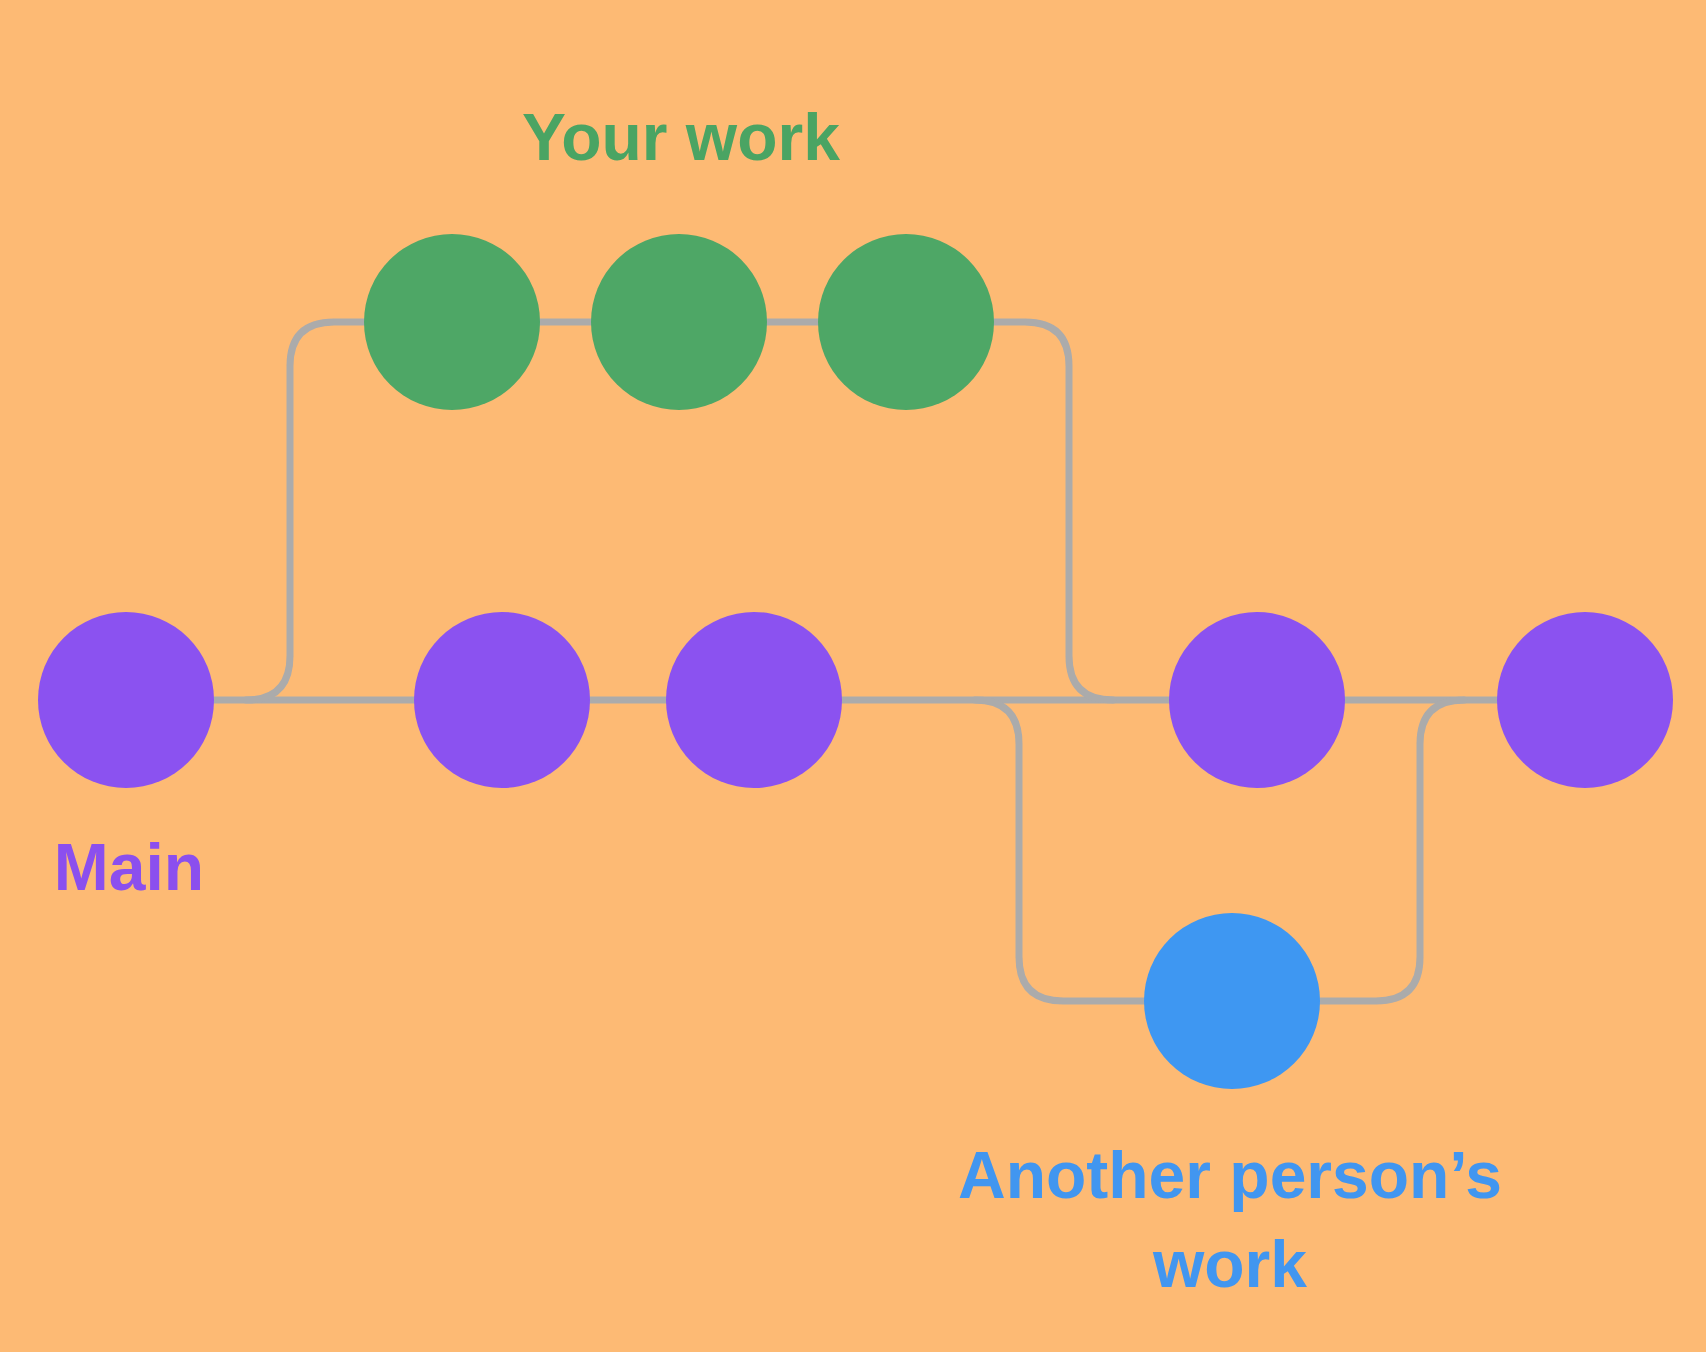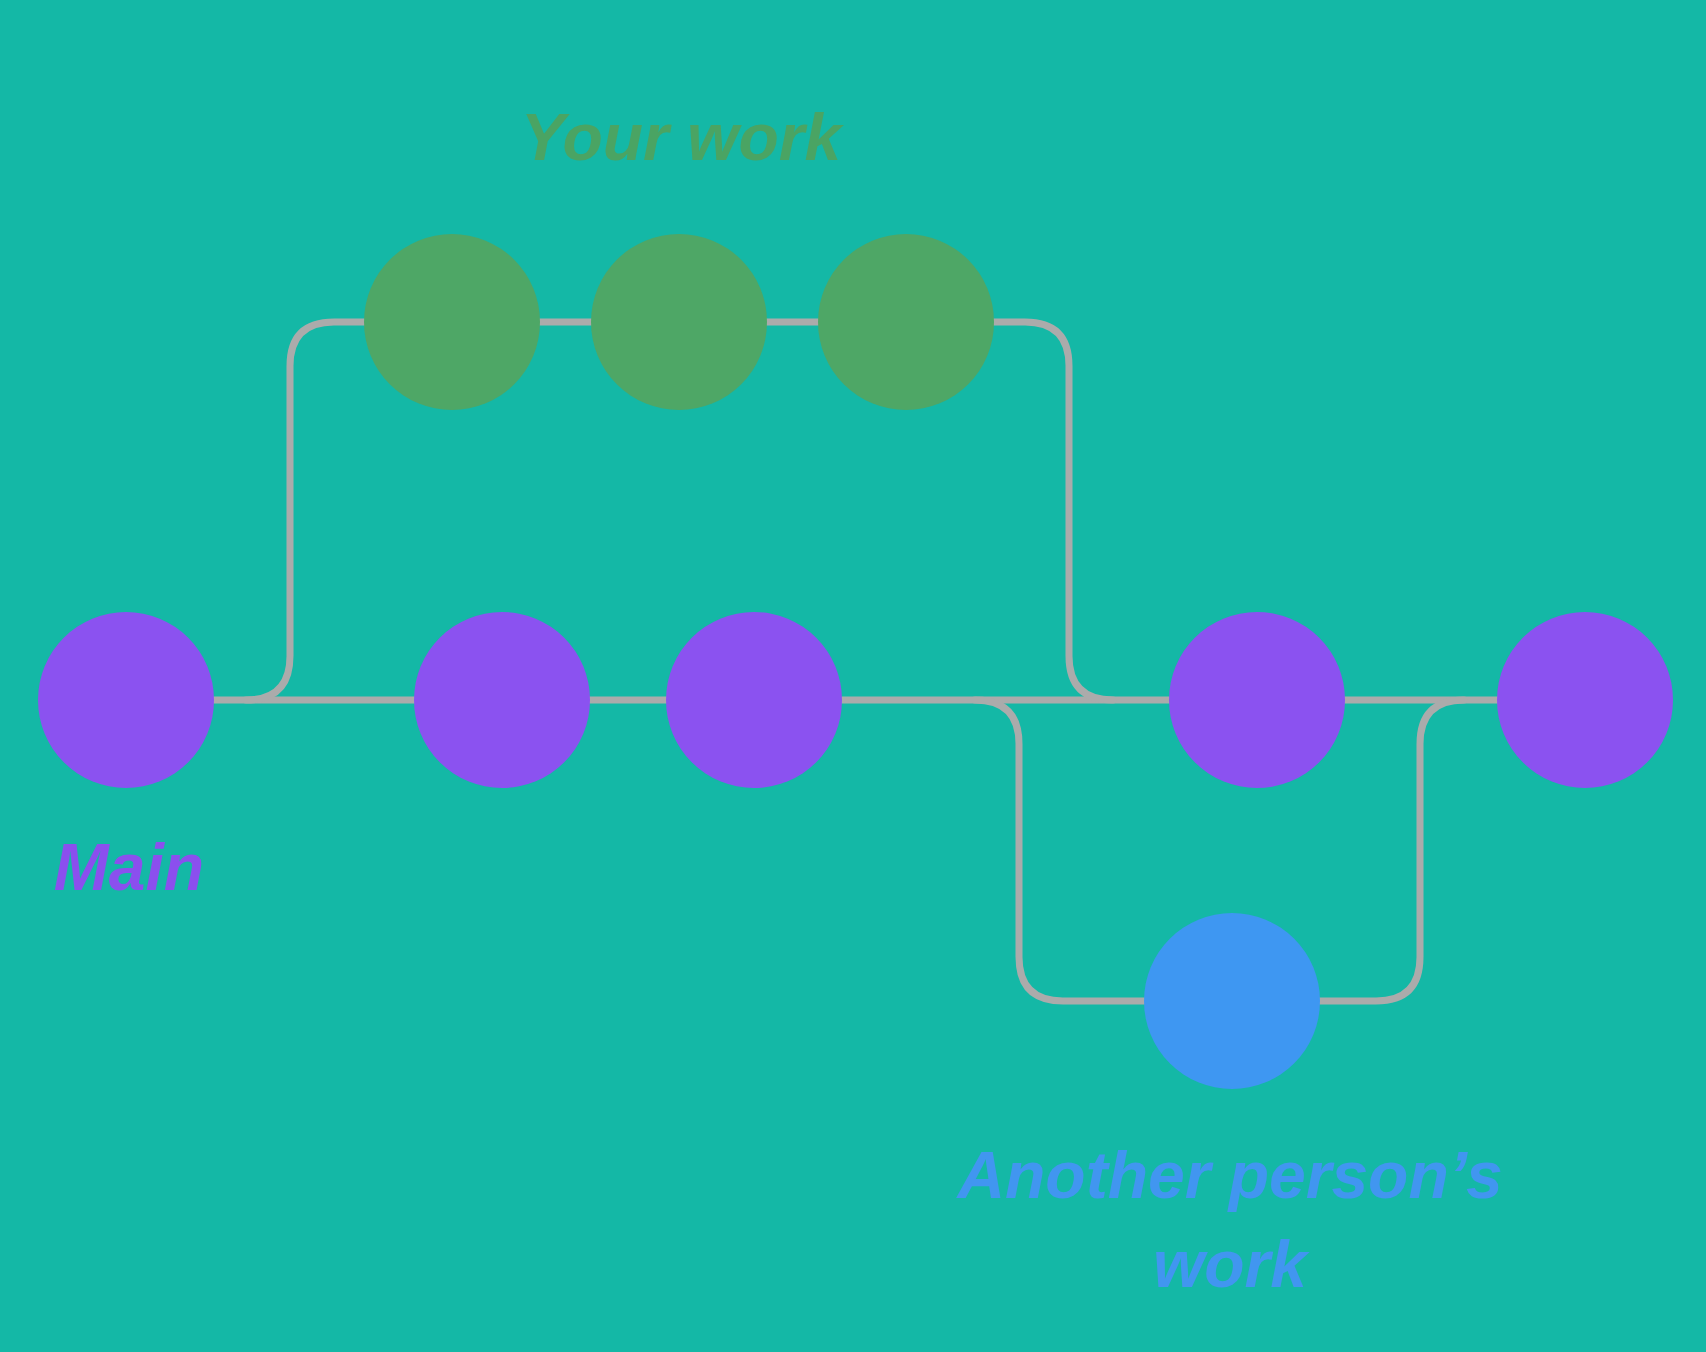--- a/index.html
+++ b/index.html
@@ -8,22 +8,21 @@
     background: #ffffff;
     width: 1706px;
     height: 1352px;
     overflow: hidden;
     font-family: "Liberation Sans", sans-serif;
   }
   .stage {
     position: relative;
     width: 1706px;
     height: 1352px;
-    background: #14b8a6;
-    font-style: italic;
+    background: #fdba74;
   }
   svg text {
     font-family: "Liberation Sans", sans-serif;
     font-weight: 700;
     font-size: 66px;
   }
   .connector {
     fill: none;
     stroke-width: 7;
     stroke-linecap: round;

